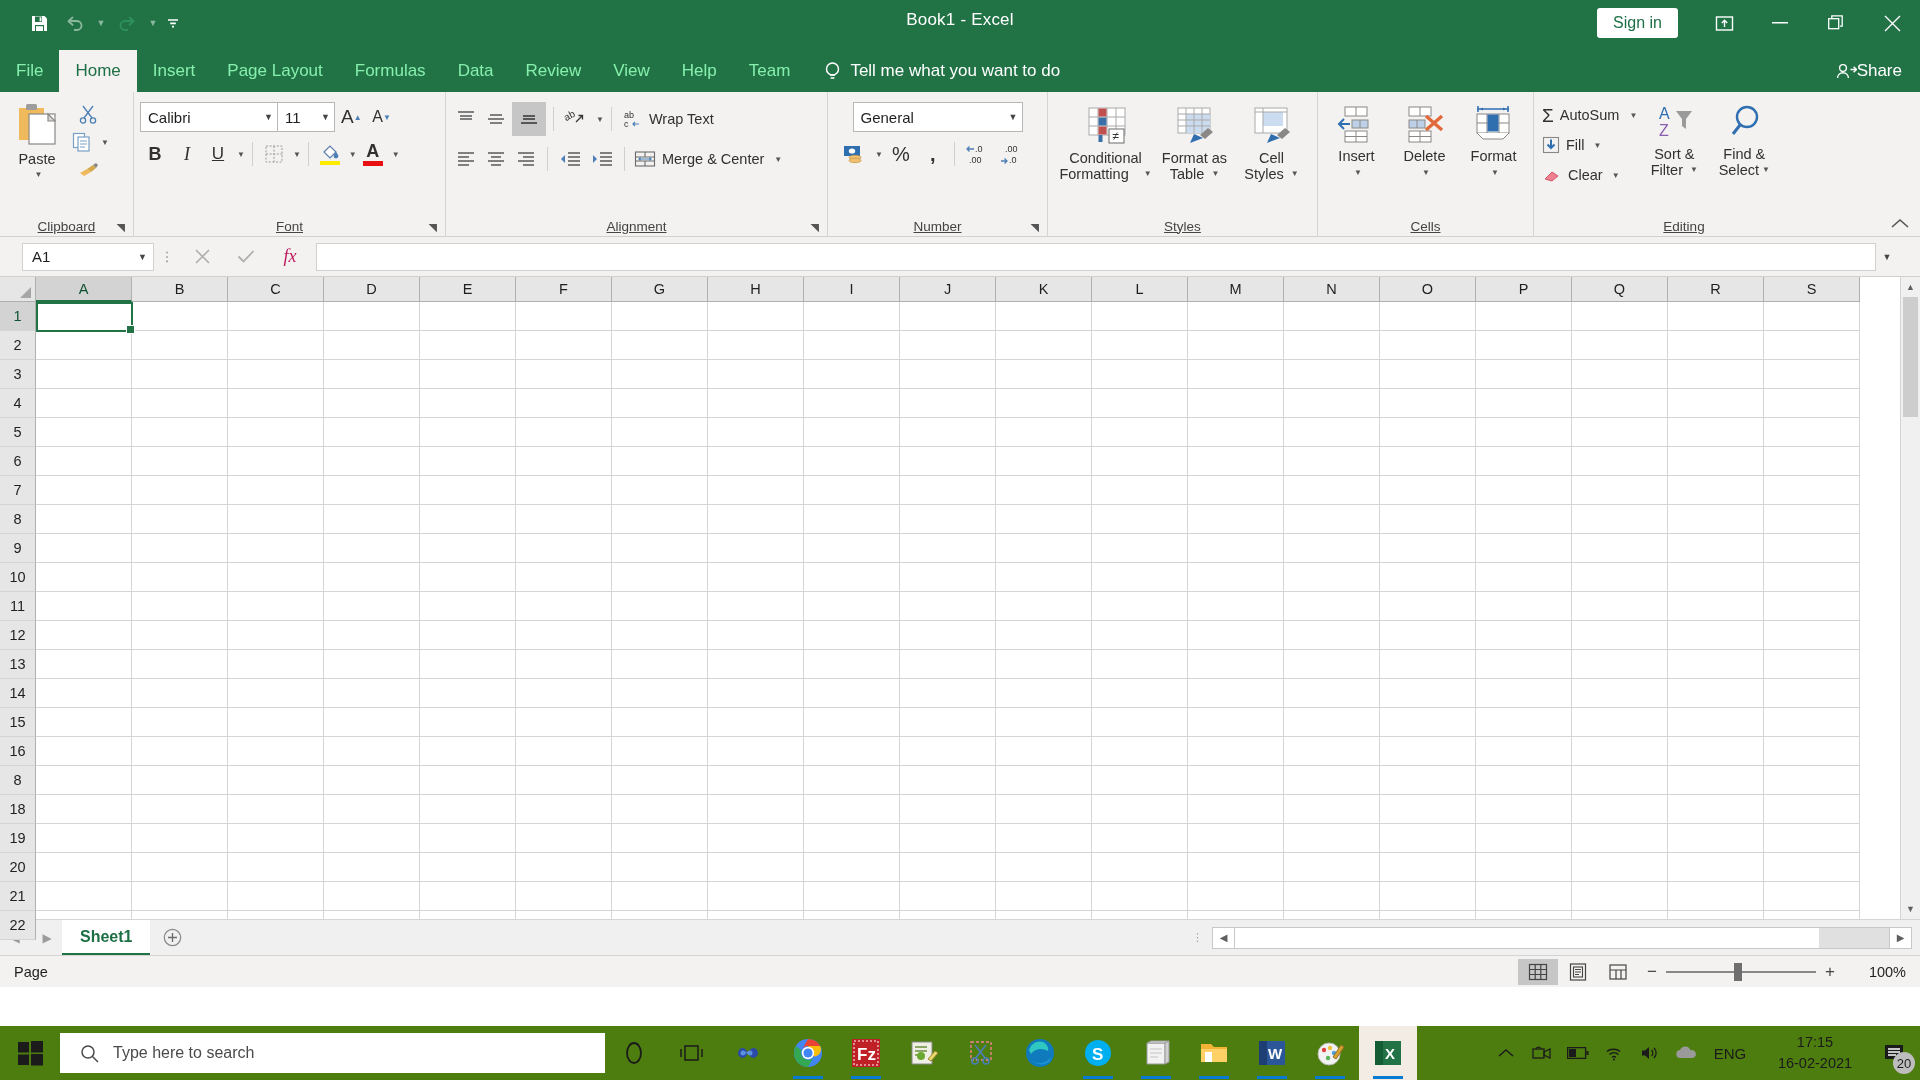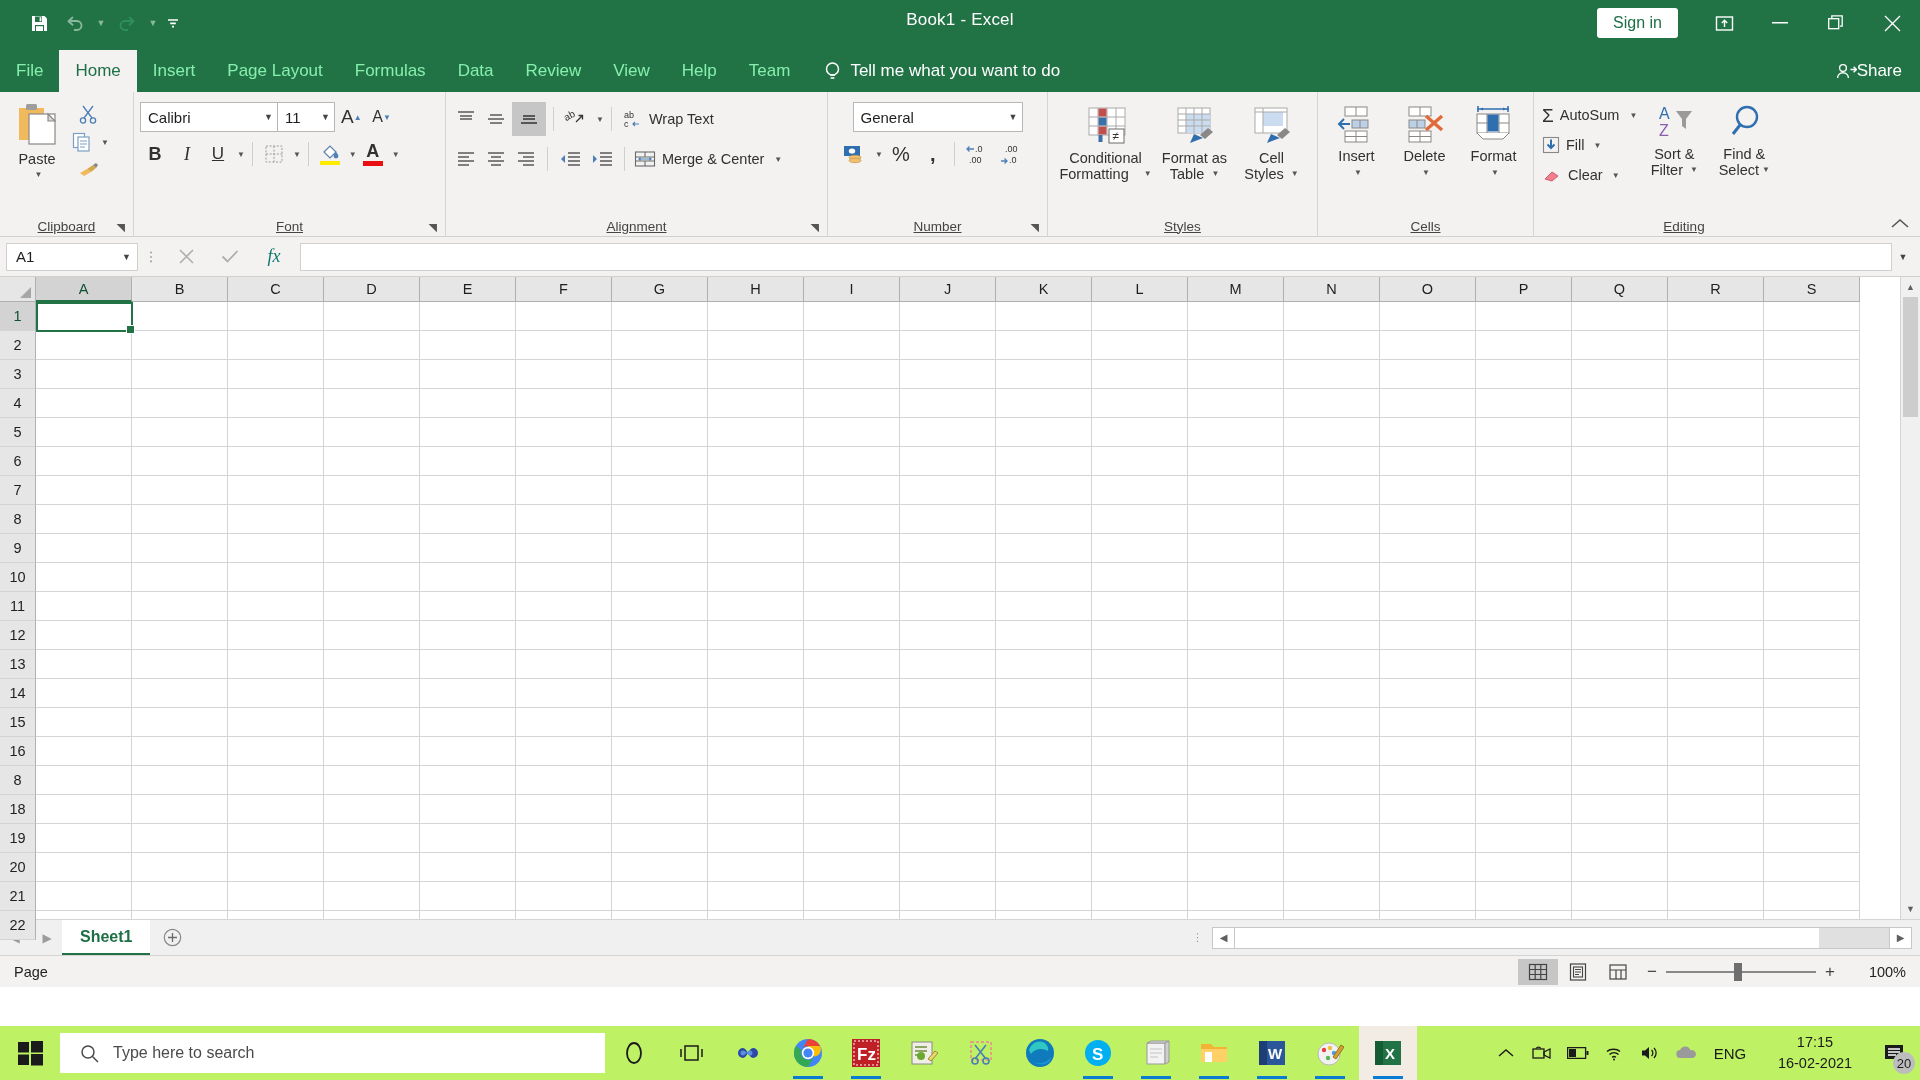--- a/index.html
+++ b/index.html
@@ -120,21 +120,21 @@
   .fontbox { width: 138px; }
   .sizebox { width: 58px; margin-left: -1px; }
   .numbox  { width: 170px; gap: 28px; }
   .boxcaret { margin-left: auto; font-size: 9px; color: #444; padding-left: 5px;}
 
   .toggle-on { background: #c6c6c6; }
 
   
   .fbar {
     height: 40px; background: #f3f2f1;
-    display: flex; align-items: center; padding: 0 6px;
+    display: flex; align-items: center; padding: 0 22px;
     border-bottom: 1px solid #d2d0ce;
   }
   .namebox {
     width: 132px; height: 28px; background: #fff; border: 1px solid #d2d0ce;
     display: flex; align-items: center; padding: 0 6px 0 9px;
     font-size: 15px; color: #201f1e;
   }
   .fb-dots { width: 26px; text-align: center; color: #888; font-size: 13px; letter-spacing: 0; }
   .fb-icons { display: flex; align-items: center; gap: 0; }
   .fb-ic {
@@ -248,21 +248,21 @@
     color: #444;
   }
   .view-btn.active { background: #c6c6c6; }
   .zoom-minus, .zoom-plus { width: 28px; text-align: center; color: #444; font-size: 17px; }
   .zoom-track { width: 150px; height: 2px; background: #888; position: relative; }
   .zoom-thumb { position: absolute; left: 68px; top: -8px; width: 8px; height: 18px; background: #6e6e6e; }
   .zoom-pct { width: 62px; text-align: right; font-size: 14.5px; color: #201f1e; }
 
   
   .taskbar {
-    height: 54px; background: #bef264;
+    height: 54px; background: #4d7c0f;
     display: flex; align-items: center;
     position: absolute; left: 0; bottom: 0; width: 1920px;
   }
   .start-btn { width: 60px; height: 54px; display:flex;align-items:center;justify-content:center;}
   .tb-search {
     width: 545px; height: 40px; background: #fff;
     display: flex; align-items: center; gap: 14px; padding-left: 20px;
     font-size: 16px; color: #4a4a4a;
   }
   .tb-icons { display: flex; align-items: center; }
@@ -806,21 +806,21 @@
     <div class="fb-ic">
       <svg width="17" height="17" viewBox="0 0 17 17">
           <path d="M2 2l13 13M15 2L2 15" stroke="#b0aeac" stroke-width="1.6"></path>
         </svg>
     </div>
     <div class="fb-ic">
       <svg width="18" height="15" viewBox="0 0 18 15">
           <path d="M1.5 7.5l5 5L16.5 2" stroke="#b0aeac" stroke-width="1.8" fill="none"></path>
         </svg>
     </div>
-    <div class="fb-ic" style="color:#0f766e;font-style:italic;font-family:'Liberation Serif',serif;font-size:18px">fx</div>
+    <div class="fb-ic" style="color:#be185d;font-style:italic;font-family:'Liberation Serif',serif;font-size:18px">fx</div>
   </div>
   <div class="fb-input"></div>
   <div class="fb-expand">▼</div>
 </div>
 
 <div class="gridwrap">
   <div class="rowhdr-col">
     <div class="corner"></div>
     <div id="rowhdrs">
         <div class="rowhdr sel">1</div>

